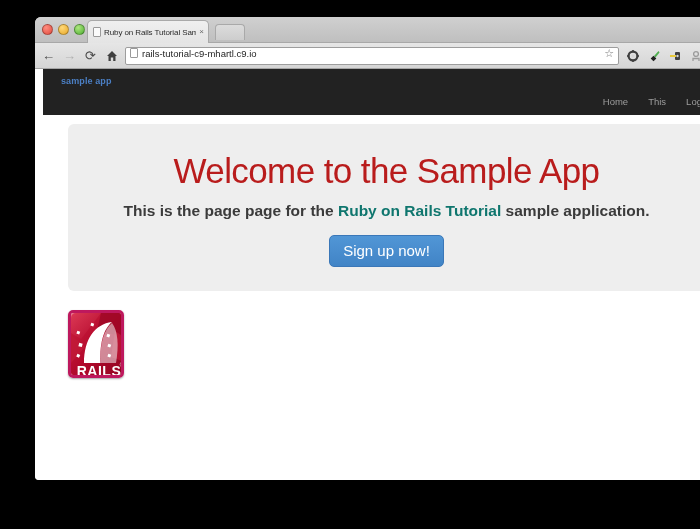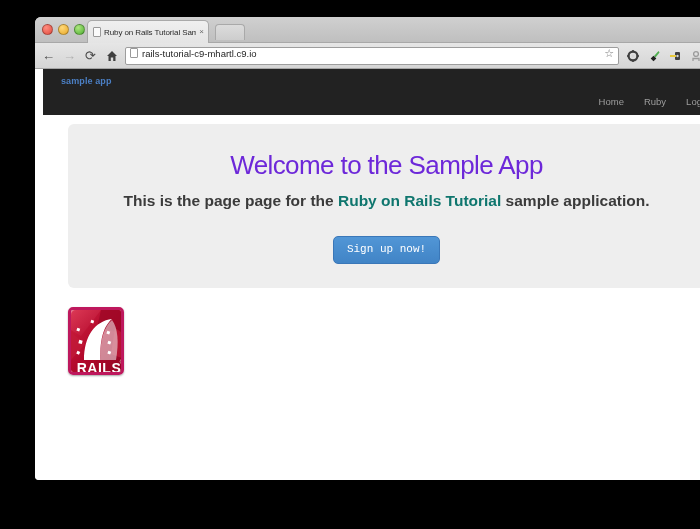--- a/index.html
+++ b/index.html
@@ -213,50 +213,49 @@
   }
 
   #jumbotron {
     margin-top: 9px;
     background: #eeeeee;
     border-radius: 6px;
     padding: 26px 34px 24px 34px;
     text-align: center;
   }
   #jumbotron h1 {
-    font-size: 26px;
+    font-size: 35px;
     font-weight: normal;
-    color: #6d28d9;
+    color: #b91c1c;
     line-height: 1.18;
     letter-spacing: -0.6px;
   }
   #jumbotron p {
     margin-top: 10px;
     font-size: 15.5px;
     font-weight: bold;
     color: #3b3b3b;
     line-height: 1.32;
   }
   #tutorial-link {
     color: #0f766e;
     text-decoration: none;
   }
   #signup-button {
     display: inline-block;
-    margin-top: 25px;
+    margin-top: 13px;
     background: #4a8fd0;
     background: linear-gradient(to bottom, #5196d6, #4184c6);
     color: #ffffff;
-    font-size: 11px;
+    font-size: 15px;
     padding: 7px 13px 8px 13px;
     border: 1px solid #3a77b8;
     border-radius: 5px;
     text-decoration: none;
     line-height: 1;
-    font-family: Liberation Mono, monospace;
   }
 
   
   #rails-logo-wrap {
     margin-top: 19px;
   }
   #rails-logo {
     width: 56px;
     height: 68px;
     border-radius: 5px;
@@ -352,21 +351,21 @@
       </svg>
     </div>
   </div>
 
   <div id="viewport">
 
     <div id="site-navbar">
       <a id="brand-link" class="nolink" href="#">sample app</a>
       <div id="navbar-links">
         <a href="#">Home</a>
-        <a href="#">Ruby</a>
+        <a href="#">This</a>
         <a href="#">Log in</a>
       </div>
     </div>
 
     <div id="page-container">
 
       <div id="jumbotron">
         <h1>Welcome to the Sample App</h1>
         <p><span>This is the page page for the </span><a id="tutorial-link" href="#">Ruby on Rails Tutorial</a><span> sample application.</span></p>
         <a id="signup-button" href="#">Sign up now!</a>

